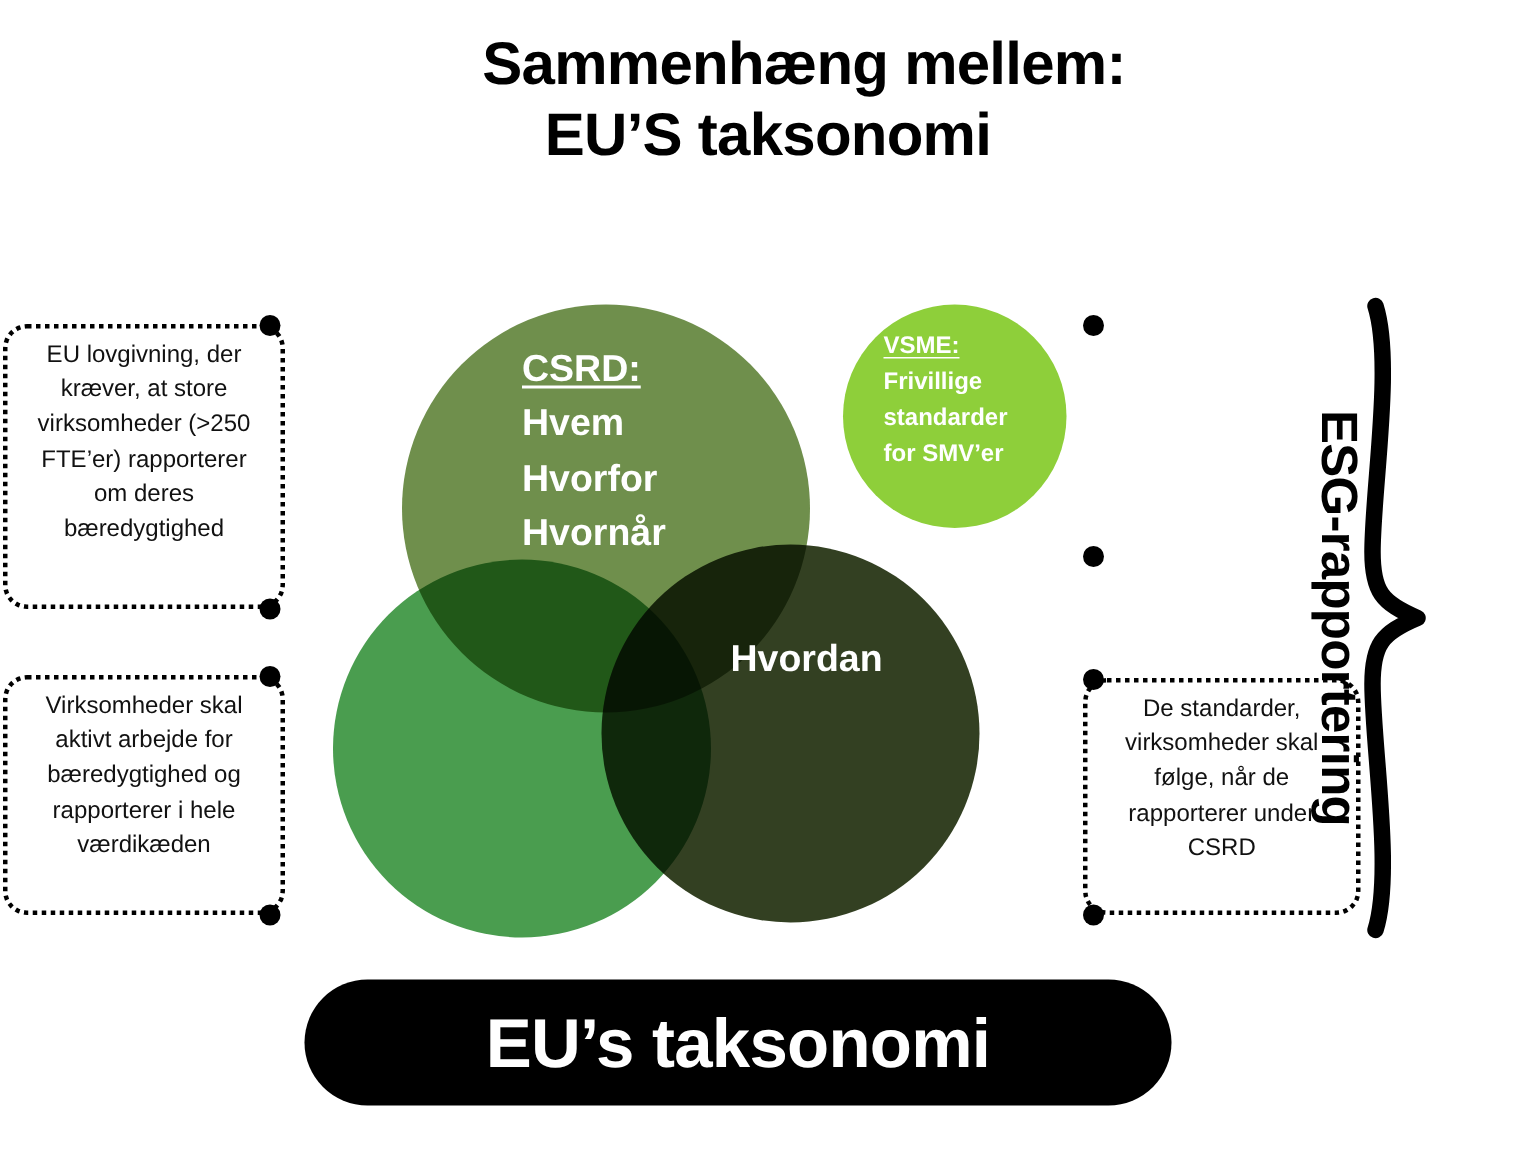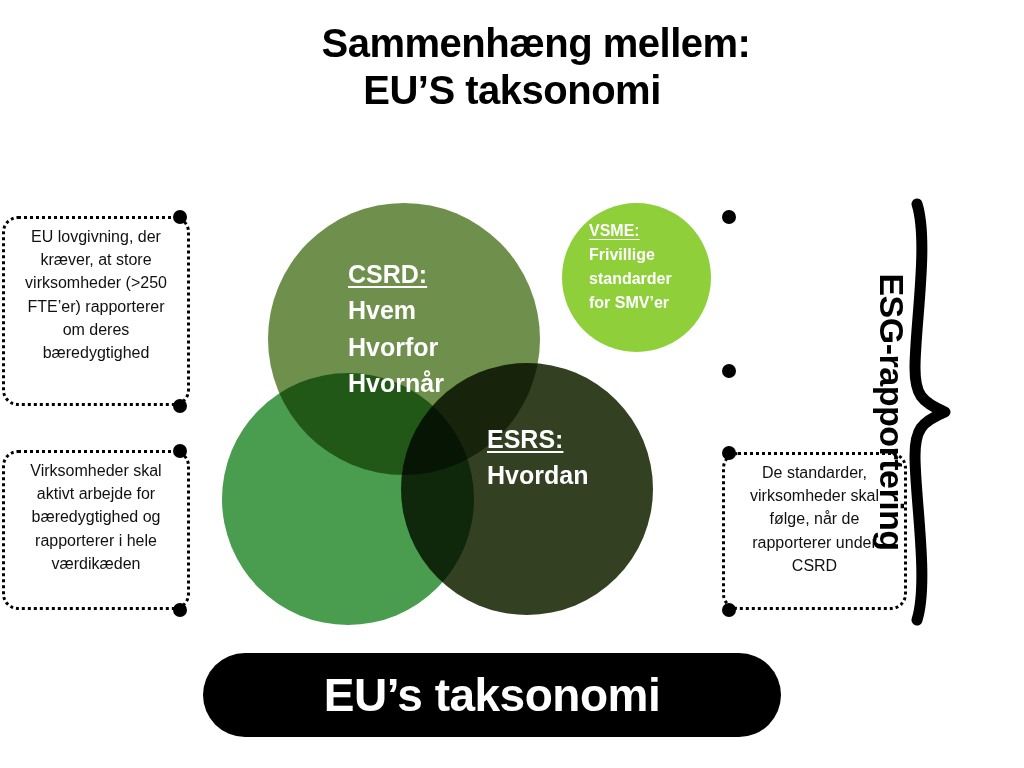--- a/index.html
+++ b/index.html
@@ -57,21 +57,21 @@
     z-index:40;
     white-space:nowrap;
   }
   .circle-label .hd{
     text-decoration:underline;
     text-underline-offset:3px;
     display:block;
   }
   .circle-label .ln{display:block;}
 
-  .lb-csrd{left:348px;top:228px;font-size:25px;margin-top:28px;}
+  .lb-csrd{left:348px;top:228px;font-size:25px;}
   .lb-cs3d{left:272px;top:421px;font-size:25px;}
   .lb-esrs{left:487px;top:421px;font-size:25px;}
   .lb-vsme{left:589px;top:219px;font-size:16px;line-height:1.5;}
 
   
   .callout{
     position:absolute;
     border:3px dotted #000000;
     border-radius:16px;
     box-sizing:border-box;
@@ -140,21 +140,20 @@
 
   <div class="circle-label lb-csrd">
     <span class="hd">CSRD:</span>
     <span class="ln">Hvem</span>
     <span class="ln">Hvorfor</span>
     <span class="ln">Hvornår</span>
   </div>
 
 
   <div class="circle-label lb-esrs">
-    <span class="hd">ESRS:</span>
     <span class="ln">Hvordan</span>
   </div>
 
   <div class="circle-label lb-vsme">
     <span class="hd">VSME:</span>
     <span class="ln">Frivillige</span>
     <span class="ln">standarder</span>
     <span class="ln">for SMV’er</span>
   </div>
 

